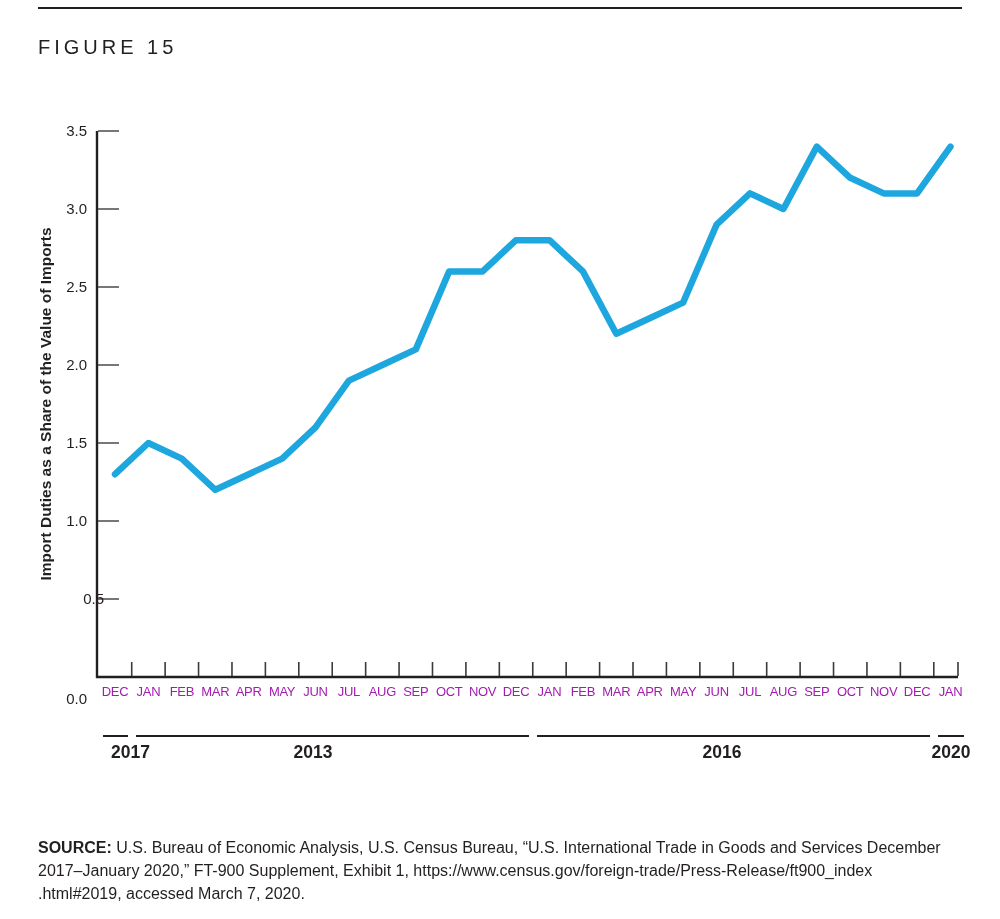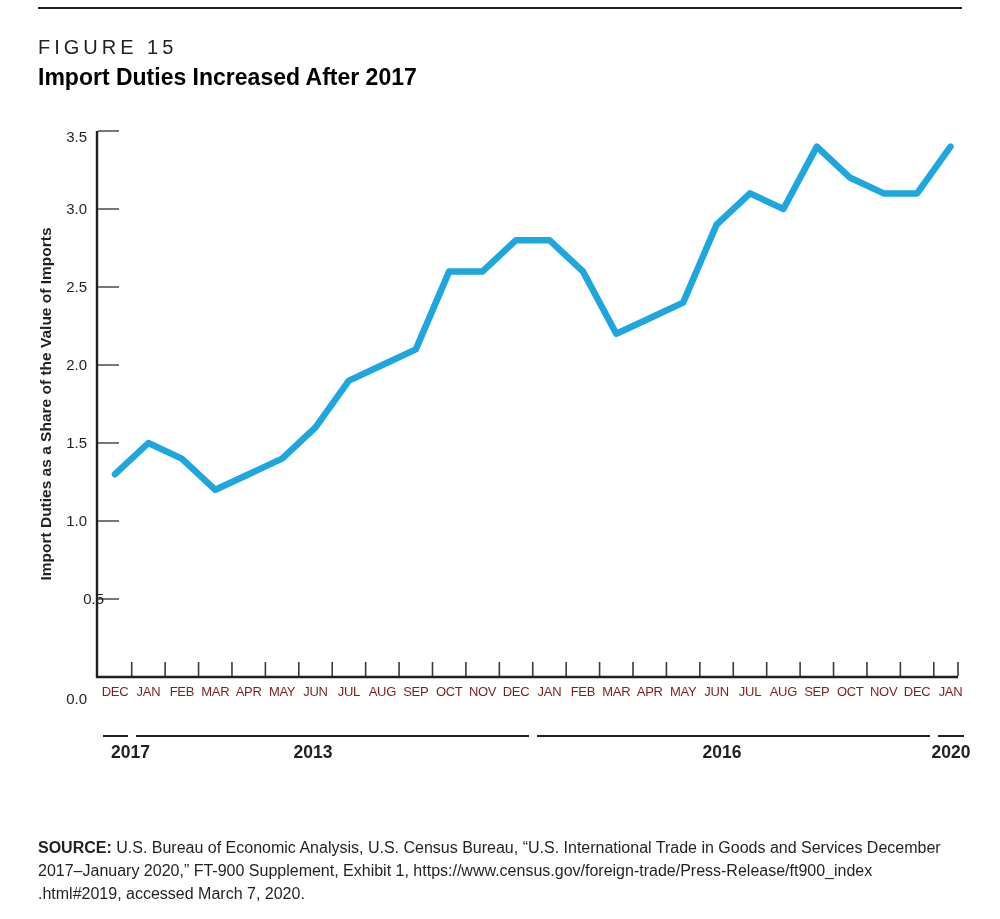--- a/index.html
+++ b/index.html
@@ -9,38 +9,37 @@
   #top-rule{position:absolute;left:38px;top:7px;width:924px;height:2px;background:#231f20;}
 
   #figure-label{position:absolute;left:38px;top:36px;font-size:20px;font-weight:400;
         letter-spacing:4px;color:#231f20;}
   #figure-title{position:absolute;left:38px;top:64px;font-size:23px;font-weight:700;color:#000;}
 
   #chart-area{position:absolute;left:0;top:0;width:1000px;height:919px;}
   #chart-svg{position:absolute;left:0;top:0;}
 
   .ylab{position:absolute;width:42px;text-align:right;font-size:15px;color:#231f20;}
-  .mlab{position:absolute;width:34px;text-align:center;font-size:13px;letter-spacing:-0.3px;color:#7f1d1d;}
+  .mlab{position:absolute;width:34px;text-align:center;font-size:13px;letter-spacing:-0.3px;color:#a21caf;}
   #ylabel{position:absolute;left:-153px;top:394px;width:400px;height:20px;text-align:center;
         font-size:15.5px;font-weight:700;color:#231f20;transform:rotate(-90deg);}
   .year-line{position:absolute;top:735px;height:2px;background:#231f20;}
   .year-lab{position:absolute;top:742px;width:70px;text-align:center;font-size:17.5px;
         font-weight:700;color:#231f20;}
 
   #source{position:absolute;left:38px;top:820px;width:930px;font-size:16px;
         line-height:23px;color:#231f20;}
   #source strong{font-weight:700;}
 </style>
 </head>
 <body>
 
 <div id="page">
   <div id="top-rule"></div>
   <div id="figure-label">FIGURE 15</div>
-  <div id="figure-title">Import Duties Increased After 2017</div>
 
   <div id="chart-area">
     <svg id="chart-svg" width="1000" height="919" viewBox="0 0 1000 919">
         <line x1="97" y1="131" x2="97" y2="678" stroke="#231f20" stroke-width="2.4"></line>
         <line x1="96" y1="677" x2="958" y2="677" stroke="#231f20" stroke-width="2.4"></line>
         <line x1="98" y1="599" x2="119" y2="599" stroke="#555555" stroke-width="1.6"></line>
         <line x1="98" y1="521" x2="119" y2="521" stroke="#555555" stroke-width="1.6"></line>
         <line x1="98" y1="443" x2="119" y2="443" stroke="#555555" stroke-width="1.6"></line>
         <line x1="98" y1="365" x2="119" y2="365" stroke="#555555" stroke-width="1.6"></line>
         <line x1="98" y1="287" x2="119" y2="287" stroke="#555555" stroke-width="1.6"></line>
@@ -76,21 +75,21 @@
       </svg>
     <div id="chart-labels">
       <div id="ylabel">Import Duties as a Share of the Value of Imports</div>
     <div class="ylab" style="left: 45px; top: 668px; margin-top: 22px;">0.0</div>
         <div class="ylab" style="left: 62px; top: 590px;">0.5</div>
         <div class="ylab" style="left: 45px; top: 512px;">1.0</div>
         <div class="ylab" style="left: 45px; top: 434px;">1.5</div>
         <div class="ylab" style="left: 45px; top: 356px;">2.0</div>
         <div class="ylab" style="left: 45px; top: 278px;">2.5</div>
         <div class="ylab" style="left: 45px; top: 200px;">3.0</div>
-        <div class="ylab" style="left: 45px; top: 128px;">3.5</div>
+        <div class="ylab" style="left: 45px; top: 122px;">3.5</div>
         <div class="mlab" style="left: 98px; top: 684px;">DEC</div>
         <div class="mlab" style="left: 131.42px; top: 684px;">JAN</div>
         <div class="mlab" style="left: 164.84px; top: 684px;">FEB</div>
         <div class="mlab" style="left: 198.26px; top: 684px;">MAR</div>
         <div class="mlab" style="left: 231.68px; top: 684px;">APR</div>
         <div class="mlab" style="left: 265.1px; top: 684px;">MAY</div>
         <div class="mlab" style="left: 298.52px; top: 684px;">JUN</div>
         <div class="mlab" style="left: 331.94px; top: 684px;">JUL</div>
         <div class="mlab" style="left: 365.36px; top: 684px;">AUG</div>
         <div class="mlab" style="left: 398.78px; top: 684px;">SEP</div>

